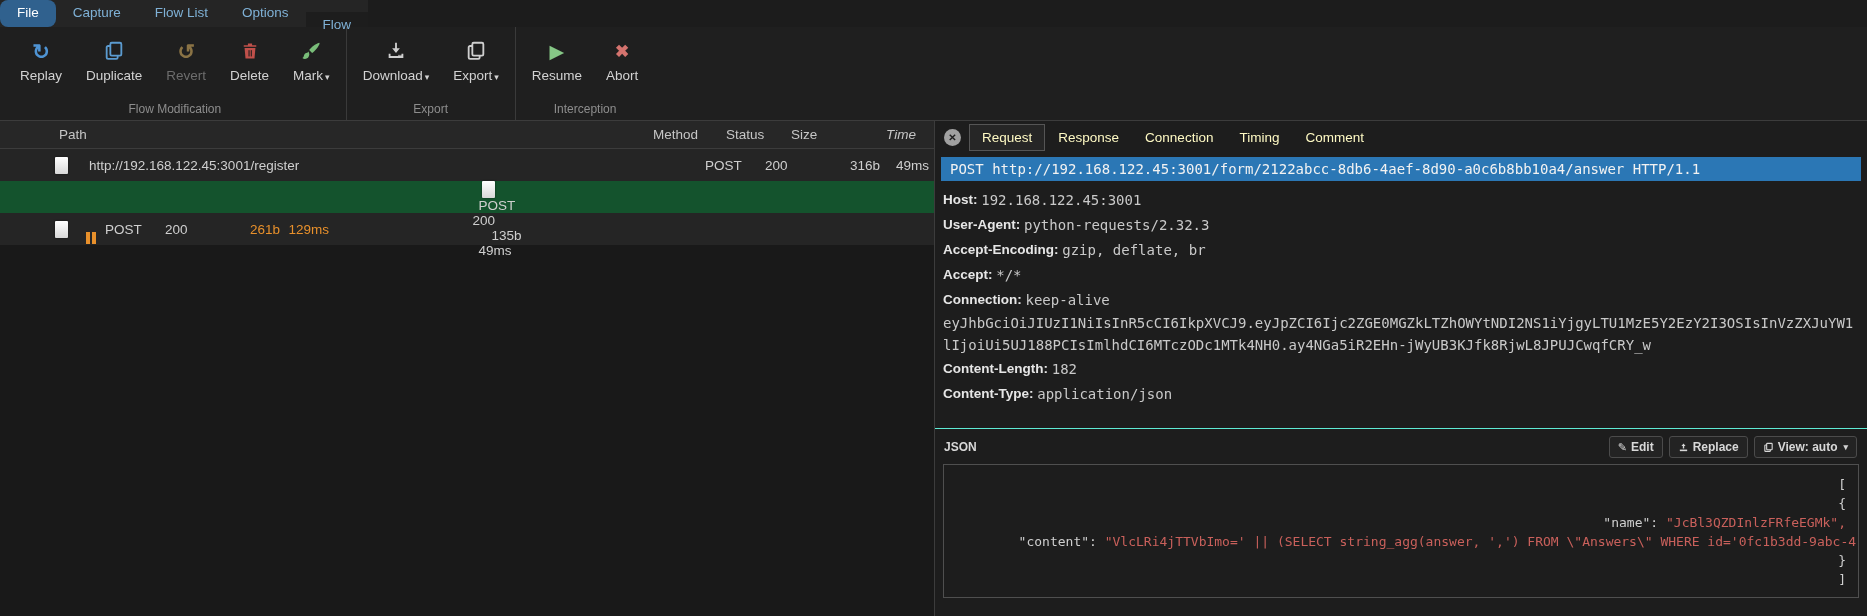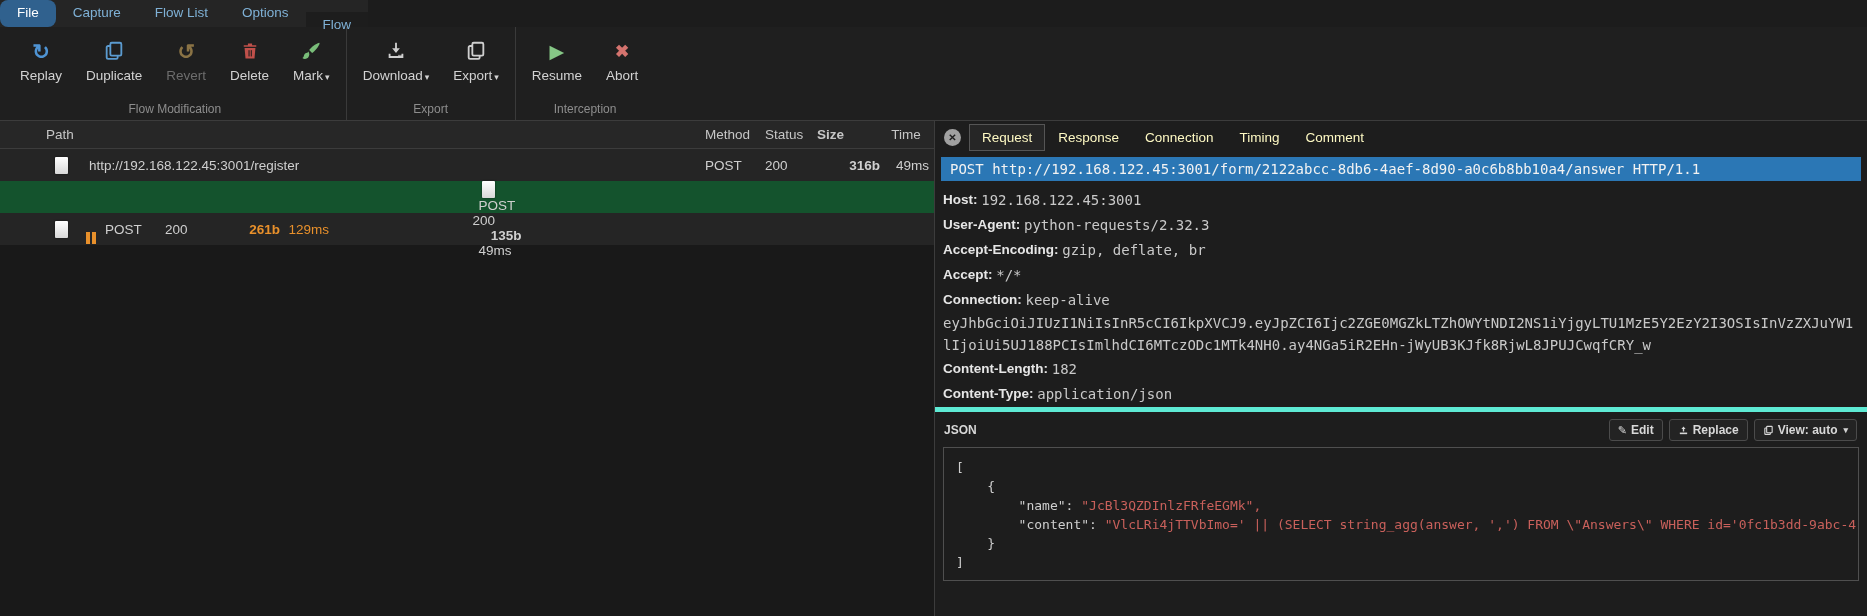--- a/index.html
+++ b/index.html
@@ -26,32 +26,32 @@
   .tbtn.disabled .tlabel { color:#6d6d6d; }
   .tcaption { text-align:center; font-size:12px; color:#8d8d8d; padding:2px 0 4px 0; }
   .glyph { font-size:21px; line-height:1; }
   .caret { font-size:9px; color:#d2d2d2; margin-left:2px; }
 
   
   .main { display:flex; height:496px; border-top:1px solid #3c3c3c; }
   .flowpanel { width:935px; background:#191919; border-right:1px solid #3c3c3c; }
 
   .frow, .fhead { display:flex; align-items:center; font-size:13.5px; color:#cfcfcf; }
-  .fhead { height:28px; background:#272727; border-bottom:1px solid #3c3c3c; color:#c6c6c6; }
+  .fhead { height:28px; background:#272727; border-bottom:1px solid #3c3c3c; color:#c6c6c6;gap:13px; }
   .frow { height:32px; cursor:pointer;padding-left:43px; }
   .frow.odd { background:#252525; }
   .frow.even { background:#14532d;flex-direction:column; }
   .c-icon { width:36px; display:flex; justify-content:center; }
   .c-path { flex:1; padding-left:10px; white-space:nowrap; overflow:hidden; }
   .c-method { width:72px; padding-left:26px; position:relative; }
   .c-status { width:60px; padding-left:14px; }
-  .c-size { width:72px; text-align:right; padding-right:3px;font-weight:bold; }
+  .c-size { width:72px; text-align:right; padding-right:3px; }
   .c-time { width:46px; text-align:right; }
   .fhead .c-size { text-align:left; padding-left:6px; }
-  .fhead .c-time { text-align:center; }
+  .fhead .c-time { text-align:right;font-style:italic; }
   .rowpad { width:5px; }
   .docicon { width:13px; height:17px; background:linear-gradient(#ffffff,#d8d8d8);
     border-radius:1px; box-shadow:0 0 2px rgba(0,0,0,.6); }
   .pauseicon { position:absolute; left:7px; top:10px; display:flex; gap:2px; }
   .pauseicon i { display:block; width:4px; height:12px; background:#e8902b; }
   .orange { color:#e8902b !important; }
 
   
   .detail { flex:1; background:#1d1d1d; overflow:hidden; }
   .dtabs { display:flex; align-items:center; height:33px; padding-left:9px; }
@@ -64,21 +64,21 @@
   .reqline { margin:3px 6px 0 6px; background:#2b77b5; color:#f2f2f2; font-size:14px;
     padding:4px 9px; white-space:nowrap; overflow:hidden; }
   .headers { padding:6px 8px 0 8px; }
   .hline { height:25px; display:flex; align-items:center; }
   .hn { font-weight:bold; color:#e6e6e6; font-size:13.5px; white-space:pre; }
   .hn::after { content:": "; }
   .hv { font-size:14px; color:#c9c9c9; white-space:pre; }
   .token { font-size:14px; color:#c9c9c9; line-height:22px; word-break:break-all;
     max-width:912px; }
 
-  .bodysec { margin-top:1px; border-top:5px solid #5eead4; }
+  .bodysec { margin-top:22px; border-top:1px solid #5eead4;text-align:right; }
   .bodyhead { display:flex; align-items:center; padding:7px 10px 4px 9px; }
   .fmtlabel { font-size:12px; font-weight:bold; color:#d8d8d8; }
   .spacer { flex:1; }
   .minibtn { display:flex; align-items:center; gap:4px; border:1px solid #4b4b4b;
     border-radius:3px; background:#232323; color:#d8d8d8; font-size:12px; font-weight:bold;
     padding:3px 8px; margin-left:6px; cursor:pointer; }
   .minibtn .micon { font-size:11px; font-weight:normal; line-height:1; display:flex; }
 
   .codebox { margin:2px 8px 0 8px; border:1px solid #4f4f4f; background:#1d1d1d;
     padding:10px 12px; font-family:"DejaVu Sans Mono", monospace; font-size:13px;

